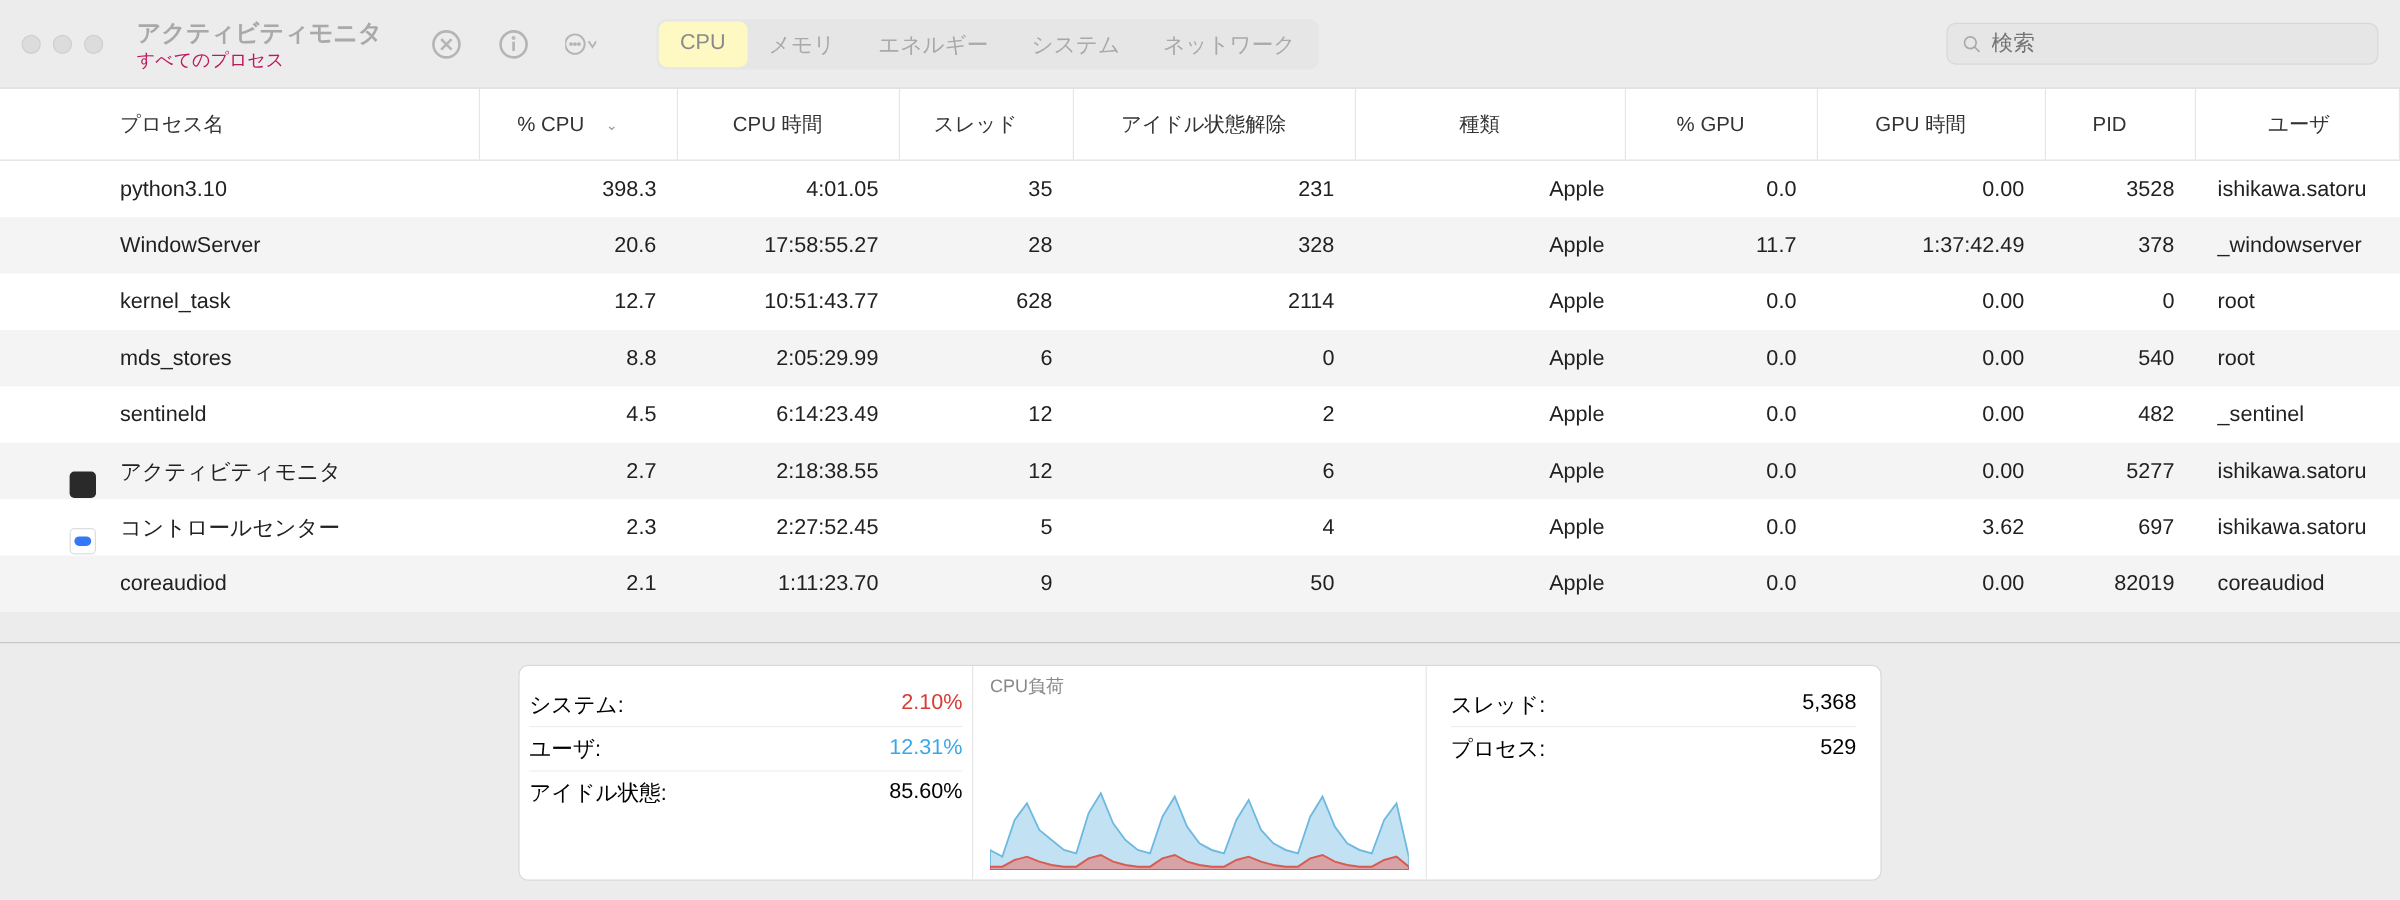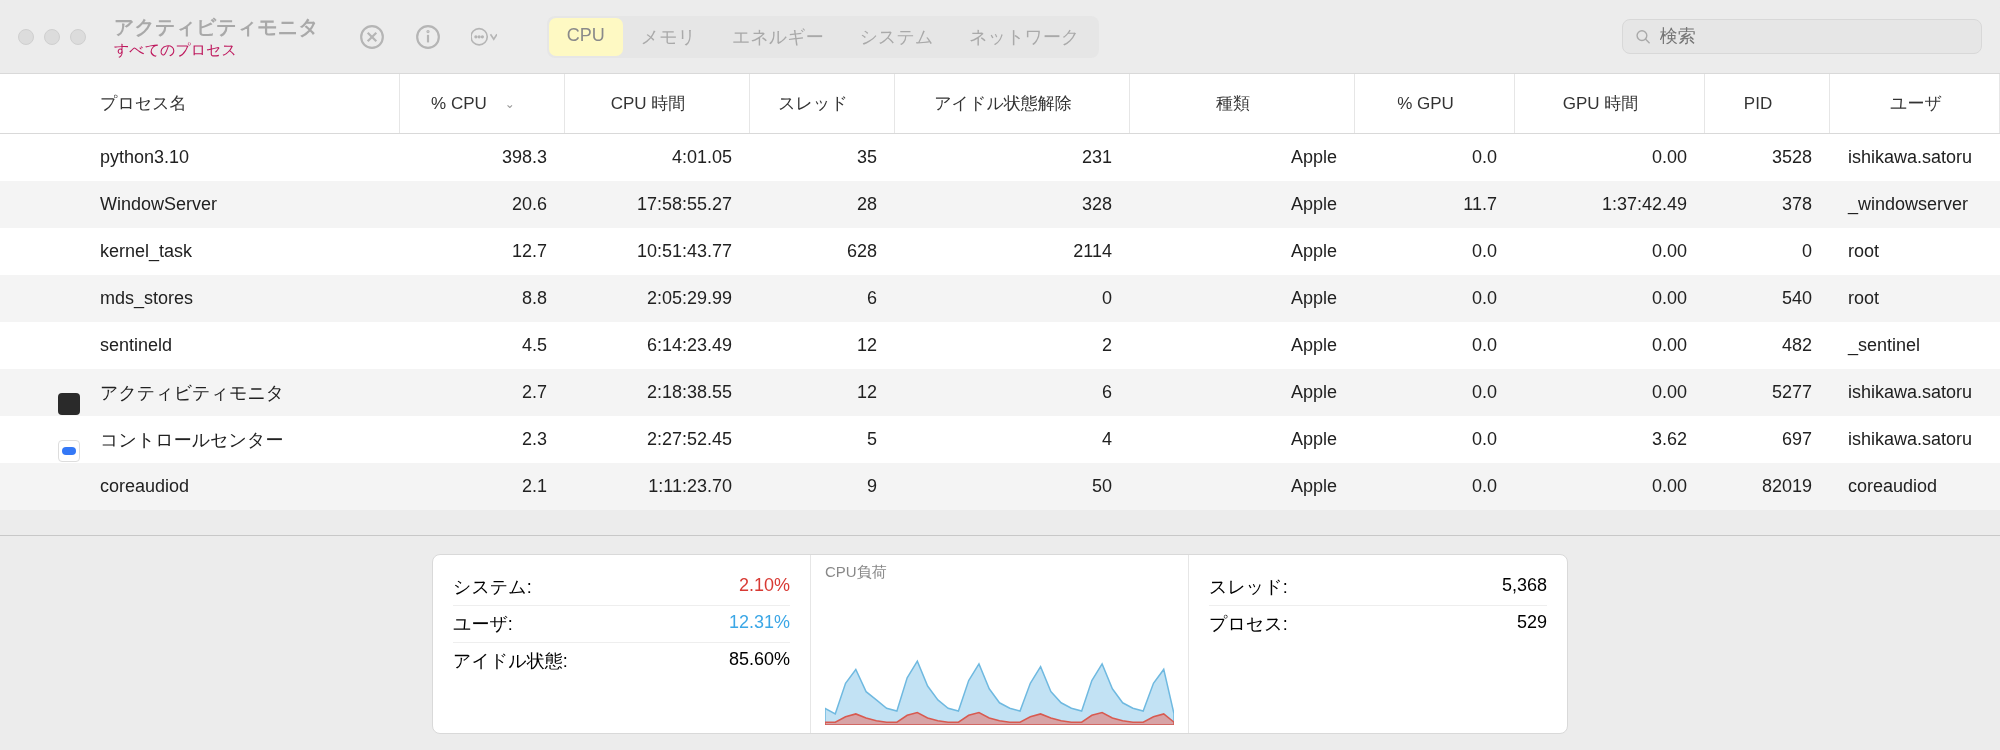--- a/index.html
+++ b/index.html
@@ -42,21 +42,21 @@
 .c-thr   { width: 145px; justify-content: flex-end; padding-right: 18px; }
 .c-idle  { width: 235px; justify-content: flex-end; padding-right: 18px; }
 .c-kind  { width: 225px; justify-content: flex-end; padding-right: 18px; }
 .c-gpu   { width: 160px; justify-content: flex-end; padding-right: 18px; }
 .c-gput  { width: 190px; justify-content: flex-end; padding-right: 18px; }
 .c-pid   { width: 125px; justify-content: flex-end; padding-right: 18px; }
 .c-user  { flex: 1; padding-left: 18px; }
 
 .footer { position: absolute; left: 0; right: 0; bottom: 0; height: 215px; background: #ececec; border-top: 1px solid #c8c8c8; display: flex; justify-content: center; padding-top: 18px; }
 .panel { background: #fff; border: 1px solid #d9d9d9; border-radius: 8px; display: flex; height: 180px; }
-.p-left { width: 378px; padding: 14px 20px; border-right: 1px solid #e6e6e6; }
+.p-left { width: 378px; padding: 14px 8px; border-right: 1px solid #e6e6e6; }
 .p-mid  { width: 378px; padding: 8px 14px; border-right: 1px solid #e6e6e6; display: flex; flex-direction: column; }
 .p-right{ width: 378px; padding: 14px 20px; }
 .stat-row { display: flex; justify-content: space-between; font-size: 18px; padding: 6px 0; border-bottom: 1px solid #eee; }
 .stat-row:last-child { border-bottom: none; }
 .v-red  { color: #d83a34; }
 .v-blue { color: #3ca7e6; }
 .mid-title { font-size: 15px; color: #888; margin-bottom: 4px; }
 .chart { flex: 1; position: relative; }
 .chart svg { width: 100%; height: 100%; }
 </style>

